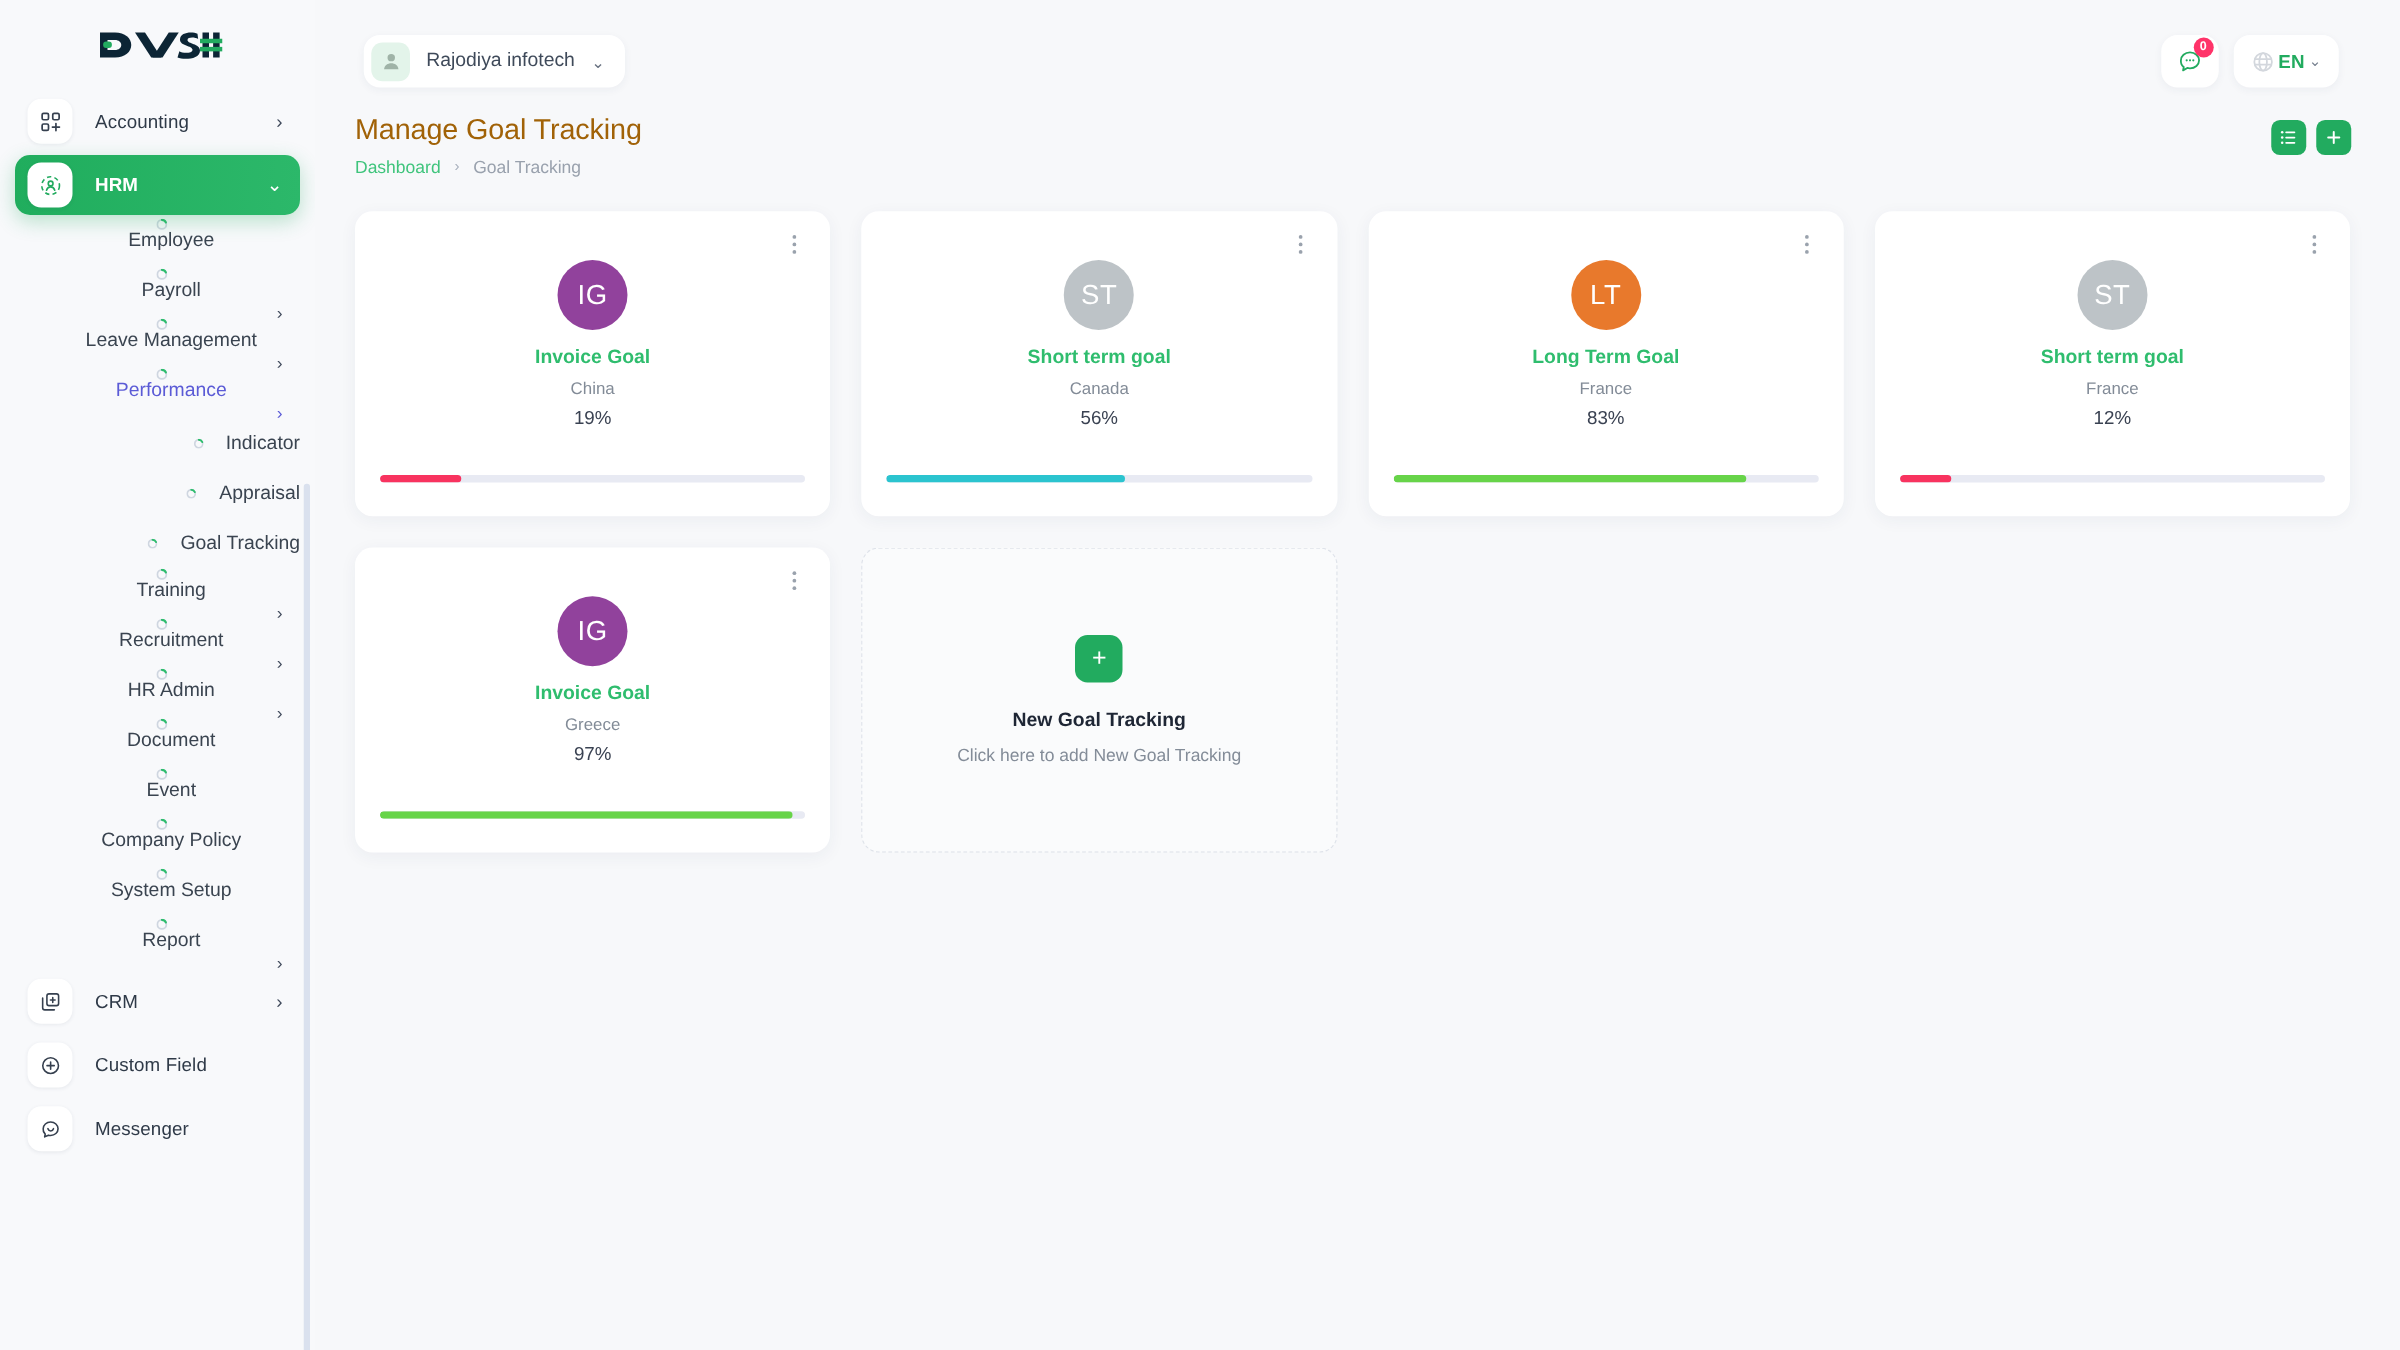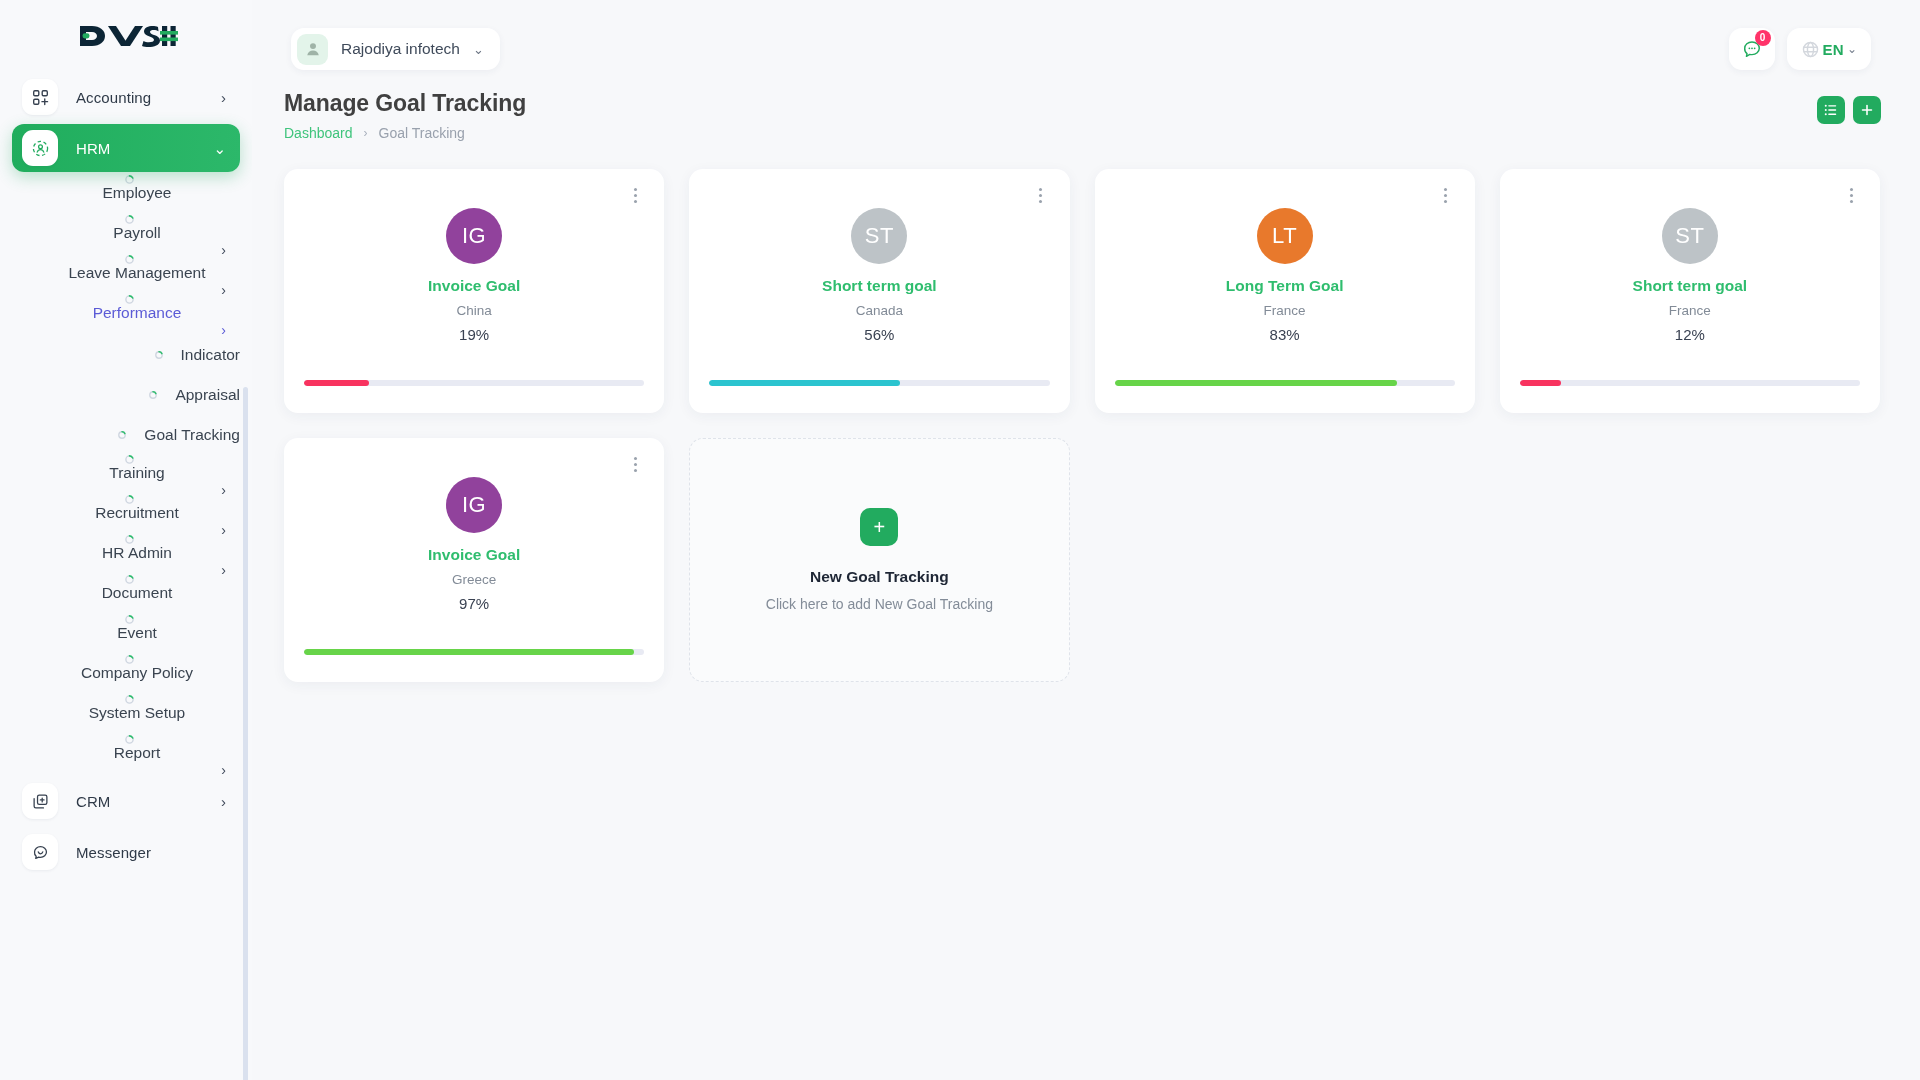--- a/index.html
+++ b/index.html
@@ -57,21 +57,21 @@
     font-size: 15px; color: #2f3a48; letter-spacing: .1px;
     white-space: nowrap;
   }
   .nav-item .chev {
     margin-left: auto; color: #414b5c; font-size: 15px; line-height: 1;
   }
   .nav-item.active {
     background: linear-gradient(93deg,#20ad5d 0%,#2cb86a 100%);
     box-shadow: 0 5px 16px rgba(35,170,95,.30);
   }
-  .nav-item.active .lbl { color: #fff; font-weight: 400; }
+  .nav-item.active .lbl { color: #fff; font-weight: 700; }
   .nav-item.active .chev { color: #fff; }
 
   
   .sub-item {
     display: flex; align-items: center;
     height: 39px; margin: 1px 12px;
     padding-left: 20px; padding-right: 14px;
     cursor: pointer; border-radius: 10px; flex-direction: column;
   }
   .sub-item .dot { width: 18px; min-width:18px; display:flex; align-items:center; justify-content:center; }
@@ -140,21 +140,21 @@
   #lang-btn .lang-code { color:#22ab5f; font-size:15px; font-weight:600; letter-spacing:.3px;}
   #lang-btn .lang-chev { color:#77808f; font-size:12px; }
 
   
   #content { position:absolute; left: 252px; top: 70px; right:0; bottom:0; overflow:hidden; }
   #page-head {
     display:flex; align-items:flex-start;
     padding: 20px 39px 0 32px;
   }
   #page-title {
-    font-size: 23px; font-weight: 700; color: #404040; letter-spacing: -.1px;
+    font-size: 23px; font-weight: 400; color: #a16207; letter-spacing: -.1px;
   }
   #breadcrumb { margin-top: 8px; display:flex; align-items:center; font-size:14px; }
   #breadcrumb .bc-link { color:#3fc47c; cursor:pointer; }
   #breadcrumb .bc-sep { margin: 0 11px; color:#a9b1bd; font-size:12px; }
   #breadcrumb .bc-cur { color:#99a1ad; }
 
   #head-actions { margin-left:auto; display:flex; gap: 8px; padding-top: 6px; }
   .sq-btn {
     width: 28px; height: 28px; border-radius: 7px;
     background:#22ab5f; color:#fff;
@@ -427,20 +427,29 @@
         <svg width="17" height="17" viewBox="0 0 20 20" fill="none" stroke="#36404f" stroke-width="1.5">
           <rect x="6.5" y="2.5" width="11" height="11" rx="2"></rect>
           <path d="M13.5 17.5h-9a2 2 0 0 1-2-2v-9" stroke-linecap="round"></path>
           <path d="M12 6v4.5M9.8 8.2h4.4" stroke-linecap="round"></path>
         </svg>
       </span>
       <span class="lbl">CRM</span>
       <span class="chev">›</span>
     </div>
 
+    <div class="nav-item">
+      <span class="ic-box">
+        <svg width="17" height="17" viewBox="0 0 20 20" fill="none" stroke="#36404f" stroke-width="1.5">
+          <circle cx="10" cy="10" r="7.4"></circle>
+          <path d="M10 6.6v6.8M6.6 10h6.8" stroke-linecap="round"></path>
+        </svg>
+      </span>
+      <span class="lbl">Custom Field</span>
+    </div>
 
     <div class="nav-item">
       <span class="ic-box">
         <svg width="17" height="17" viewBox="0 0 20 20" fill="none" stroke="#36404f" stroke-width="1.5">
           <path d="M17 9.4c0 3.5-3.1 6.3-7 6.3a8 8 0 0 1-2-.25L4.4 17l.5-2.5A6 6 0 0 1 3 9.4C3 5.9 6.1 3.1 10 3.1s7 2.8 7 6.3z" stroke-linejoin="round"></path>
           <path d="M7.4 9.3c.6 1.5 1.6 2.2 2.7 2.2s2.1-.7 2.6-2.2" stroke-linecap="round"></path>
         </svg>
       </span>
       <span class="lbl">Messenger</span>
     </div>

